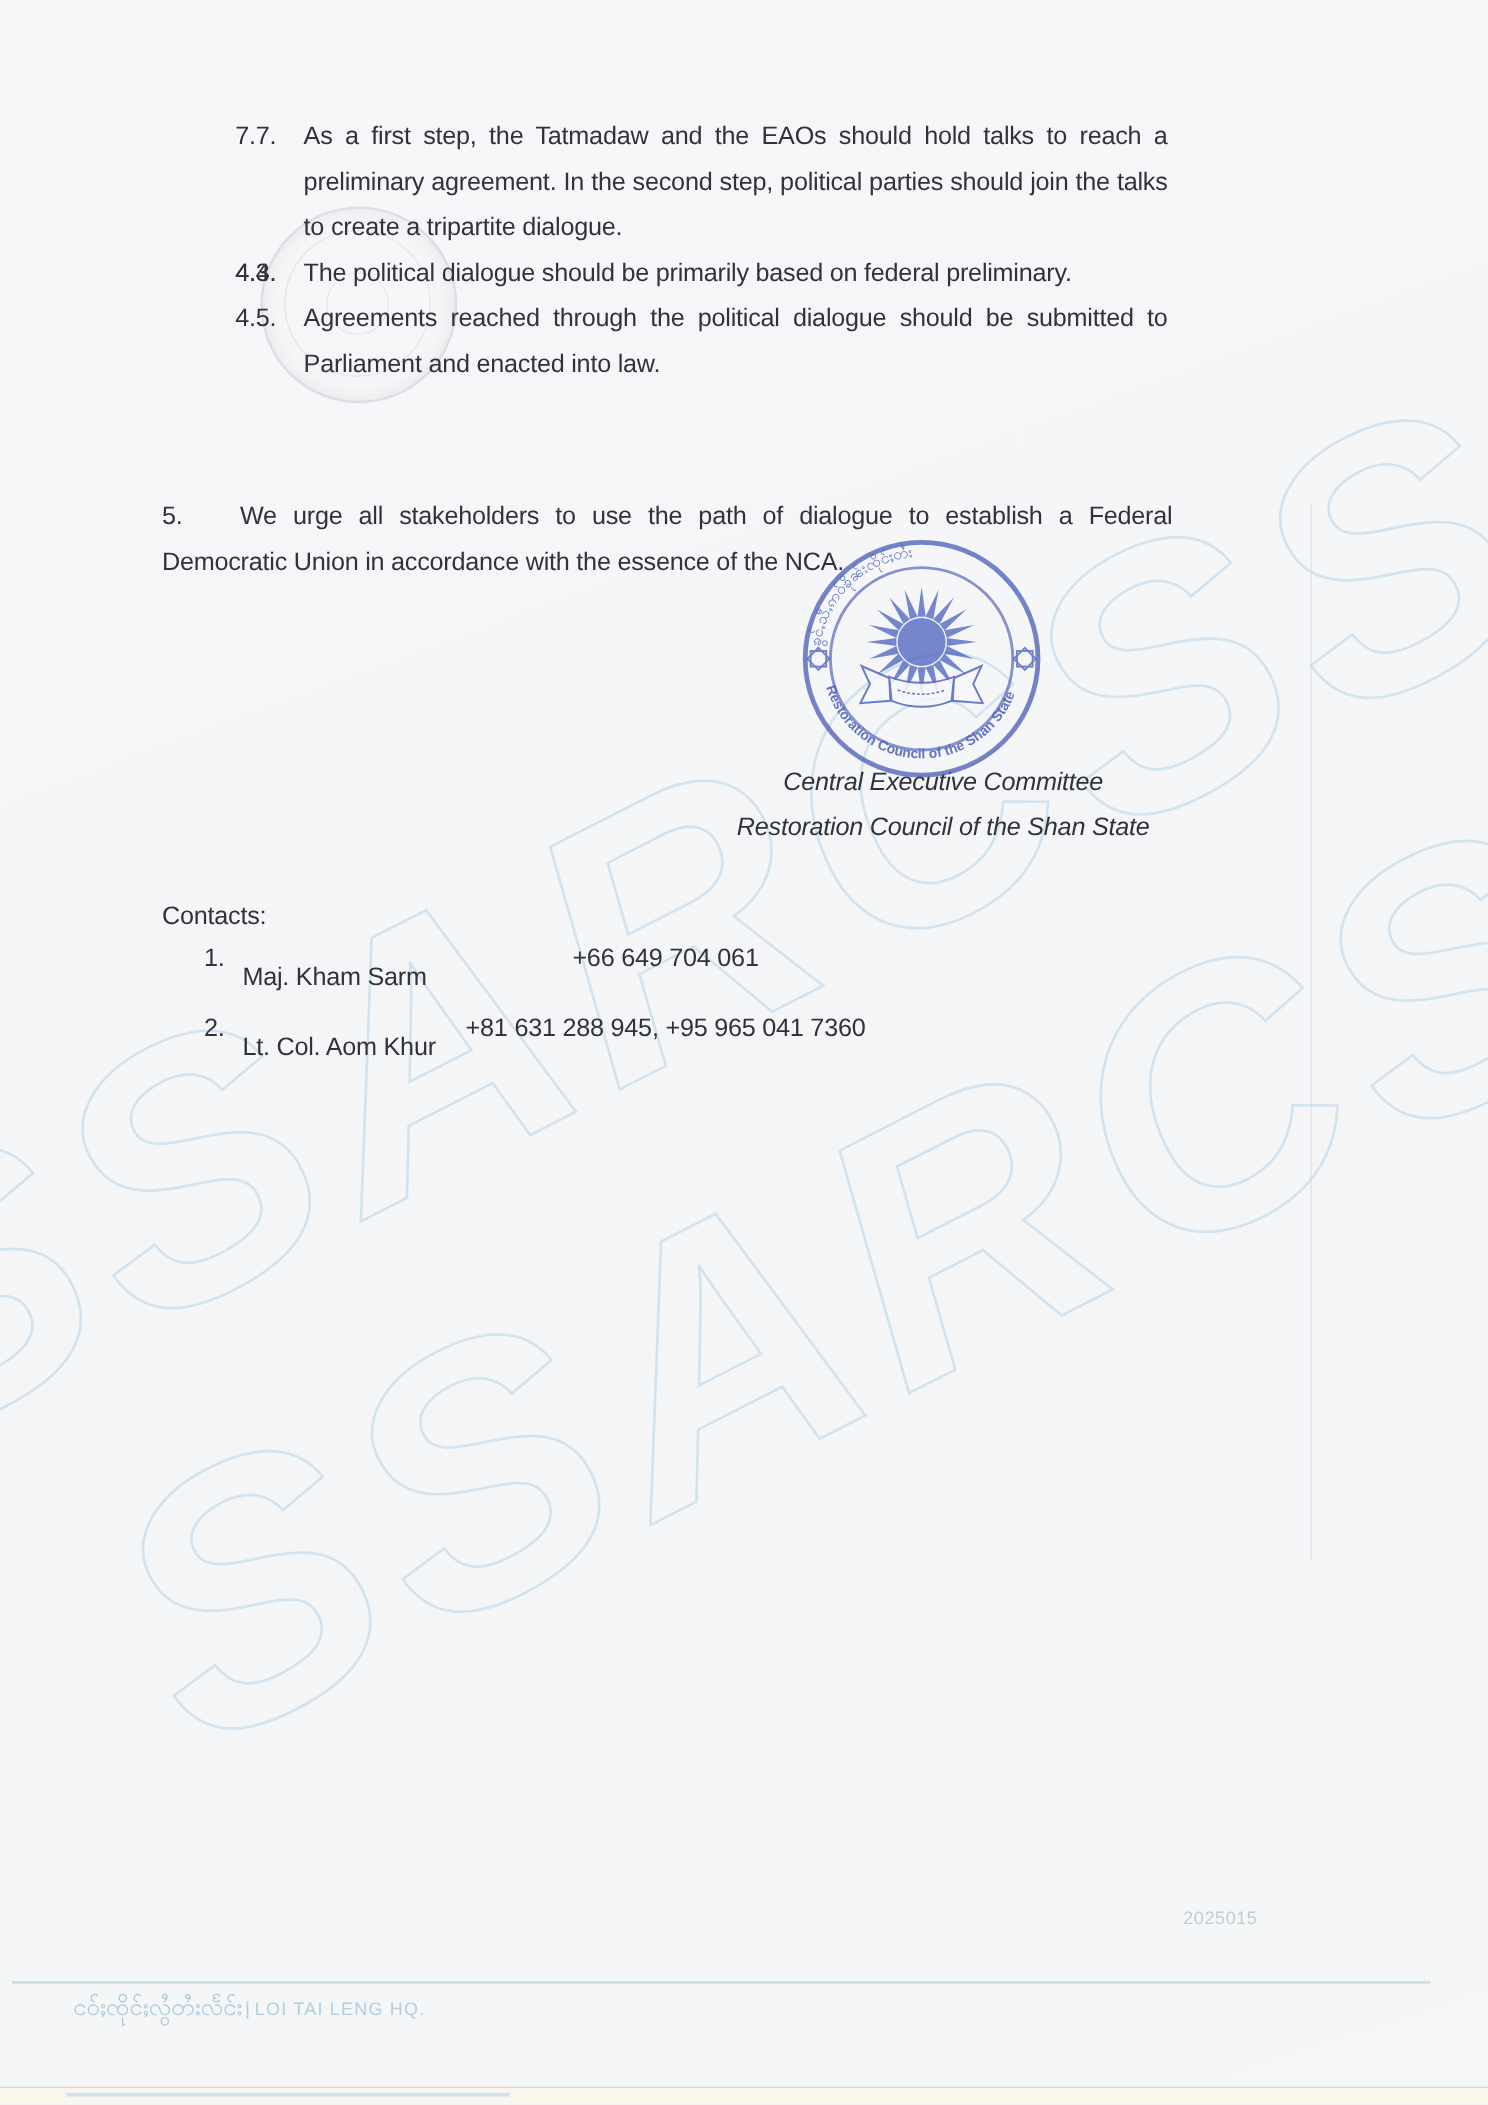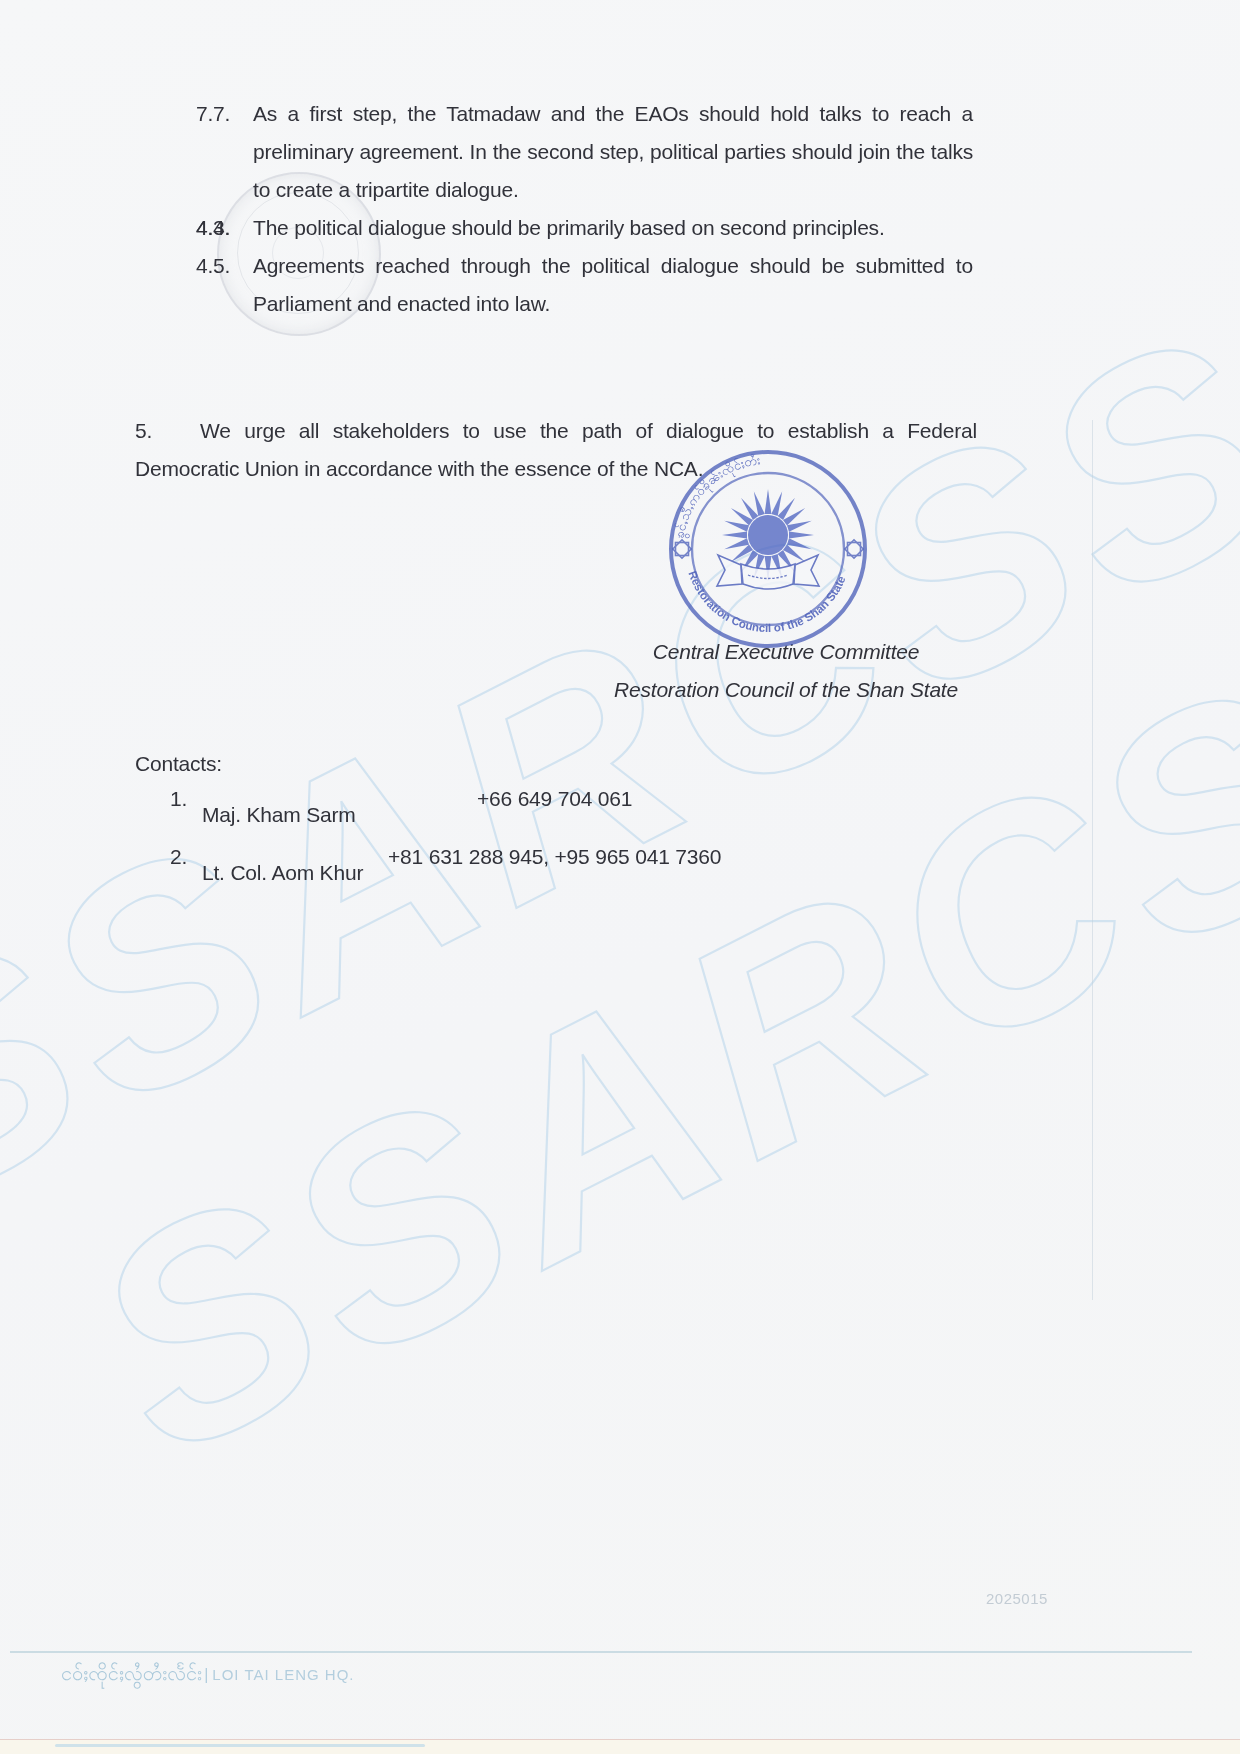--- a/index.html
+++ b/index.html
@@ -62,21 +62,21 @@
   <div class="txt" id="list">
     <div class="li">
       <span class="num">7.7.</span>
       <span>As a first step, the Tatmadaw and the EAOs should hold talks to reach a preliminary agreement. In the second step, political parties should join the talks to create a tripartite dialogue.</span>
     </div>
     <div class="li">
       <span class="num">4.3.</span>
     </div>
     <div class="li">
       <span class="num">4.4.</span>
-      <span>The political dialogue should be primarily based on second principles.</span>
+      <span>The political dialogue should be primarily based on federal preliminary.</span>
     </div>
     <div class="li">
       <span class="num">4.5.</span>
       <span>Agreements reached through the political dialogue should be submitted to Parliament and enacted into law.</span>
     </div>
   </div>
 
   <div class="txt" id="para5">
     <span class="num5">5.</span><span>We urge all stakeholders to use the path of dialogue to establish a Federal Democratic Union in accordance with the essence of the NCA.</span>
   </div>

